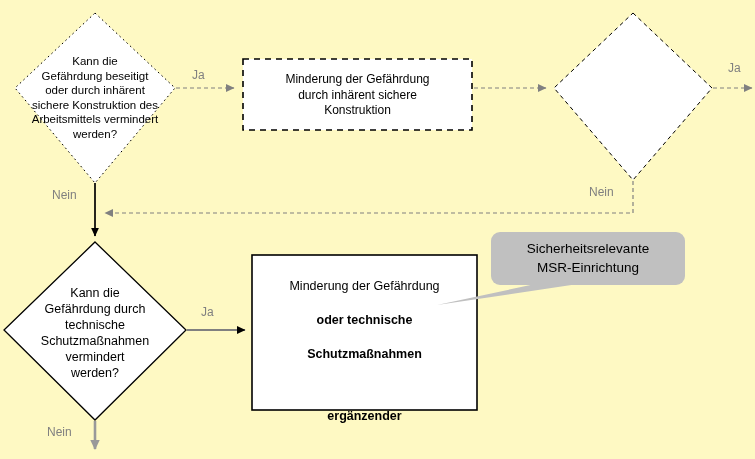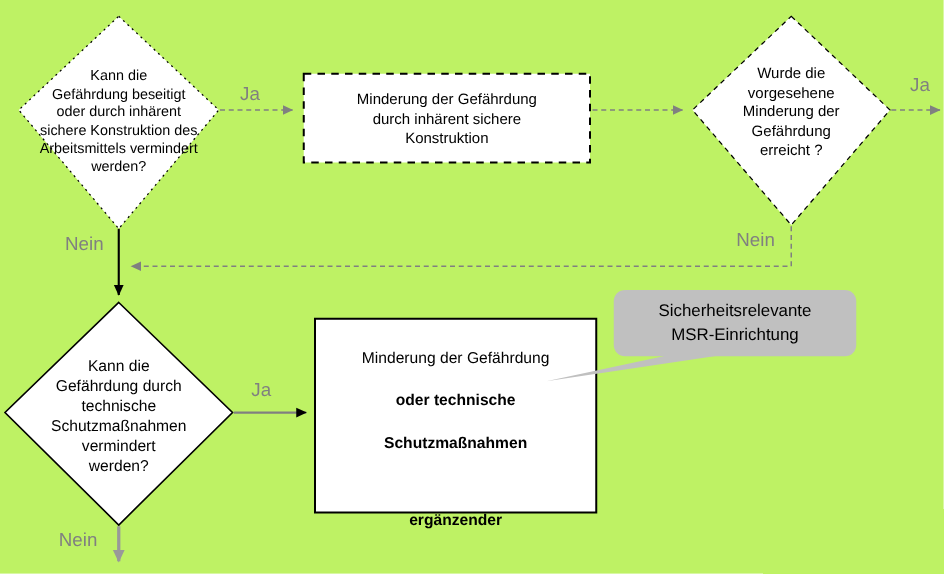--- a/index.html
+++ b/index.html
@@ -7,21 +7,21 @@
     padding: 0;
     background: #ffffff;
   }
   body {
     font-family: "Liberation Sans", sans-serif;
   }
   #canvas {
     position: relative;
     width: 755px;
     height: 459px;
-    background: #bef264;
+    background: #fef9c3;
     overflow: hidden;
   }
   #flow-svg {
     position: absolute;
     left: 0;
     top: 0;
     width: 755px;
     height: 459px;
   }
   .node-text {
@@ -29,21 +29,21 @@
     text-align: center;
     color: #000000;
     font-size: 11.5px;
     line-height: 14.5px;
     white-space: pre-line;
     pointer-events: none;
   }
   .edge-label {
     position: absolute;
     color: #808080;
-    font-size: 15px;
+    font-size: 12px;
     line-height: 15px;
     white-space: nowrap;
     text-align: right;
   }
   .callout-text {
     position: absolute;
     text-align: center;
     color: #000000;
     font-size: 13.5px;
     font-weight: normal;
@@ -105,25 +105,20 @@
 Gefährdung beseitigt
 oder durch inhärent
 sichere Konstruktion des
 Arbeitsmittels vermindert
 werden?</div>
 
   <div class="node-text" style="left:248px; top:72px; width:219px; font-size:12px; line-height:15.5px;">Minderung der Gefährdung
 durch inhärent sichere
 Konstruktion</div>
 
-  <div class="node-text" style="left:570px; top:51px; width:126px; font-size:12px; line-height:15.5px;">Wurde die
-vorgesehene
-Minderung der
-Gefährdung
-erreicht ?</div>
 
   <div class="node-text" style="left:10px; top:285px; width:170px; font-size:12.5px; line-height:16px;">Kann die
 Gefährdung durch
 technische
 Schutzmaßnahmen
 vermindert
 werden?</div>
 
   <div class="node-text" style="left:256px; top:261px; width:217px; font-size:12.5px; line-height:17px;">
     <span class="bx-line-reg">Minderung der Gefährdung</span>

